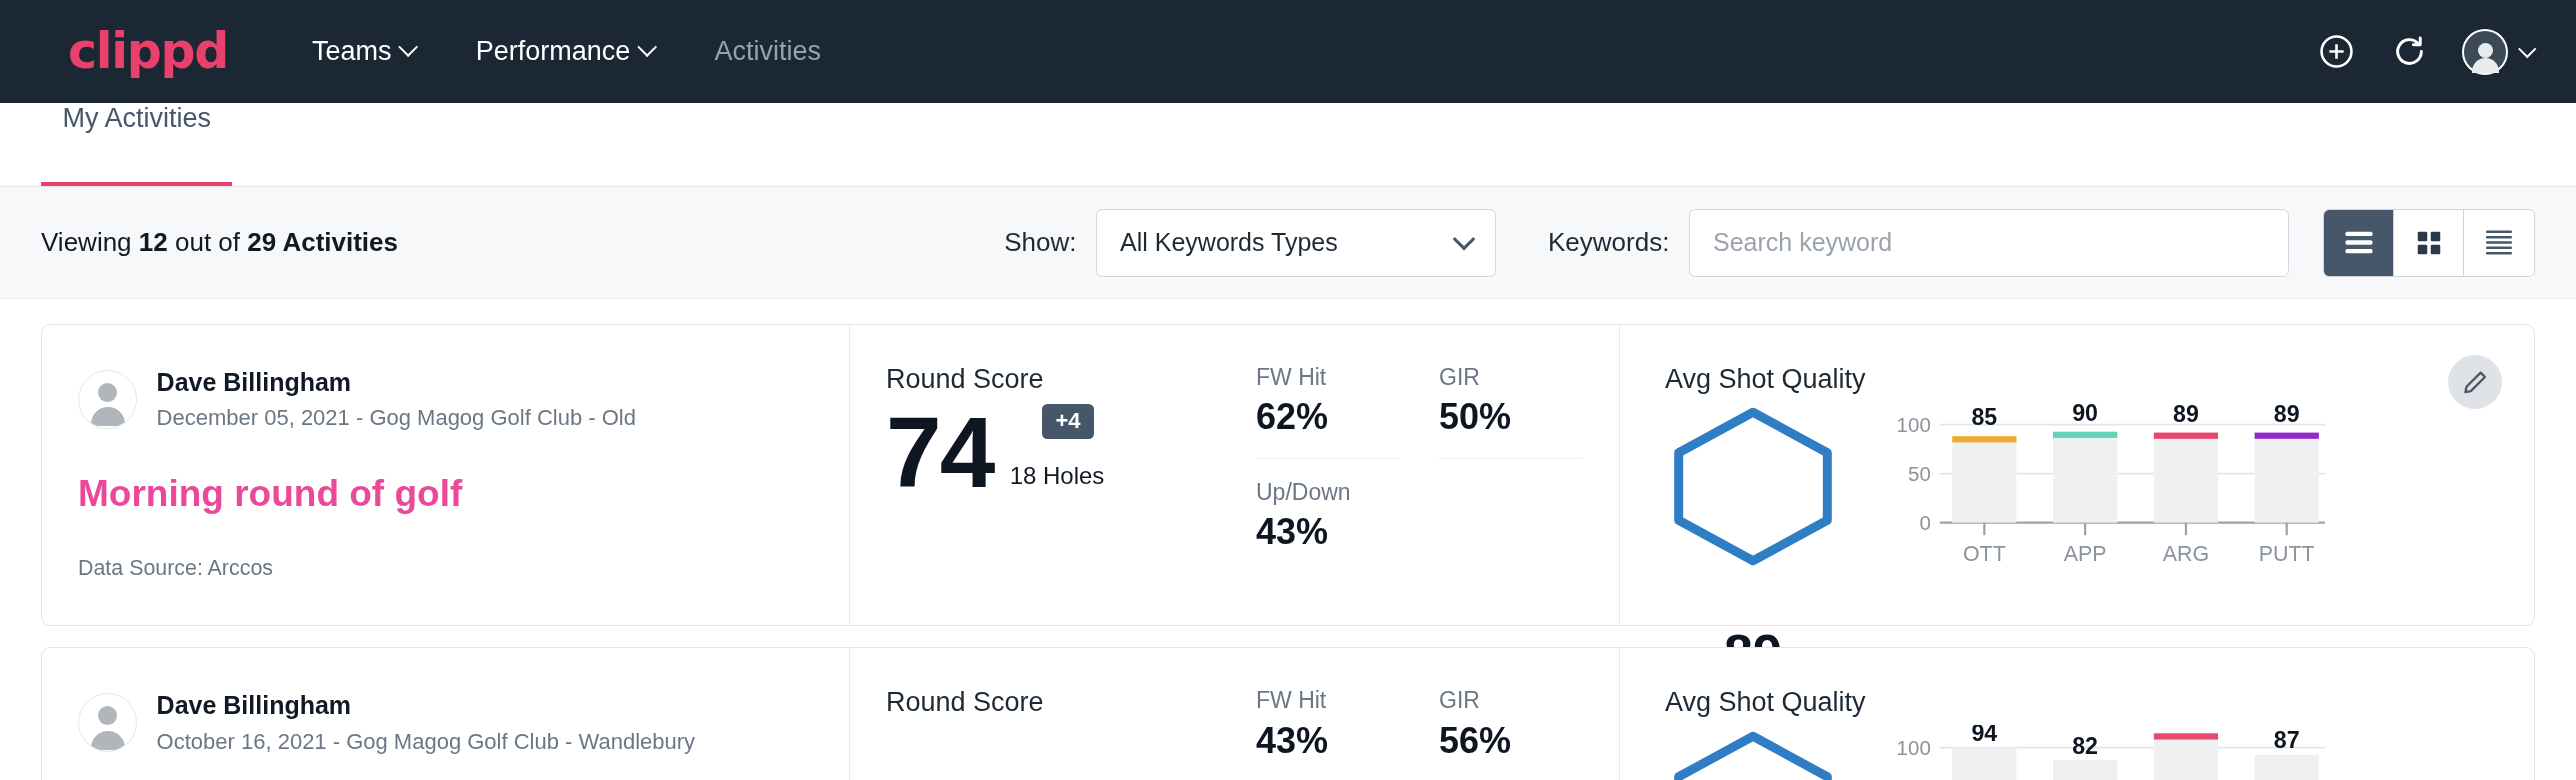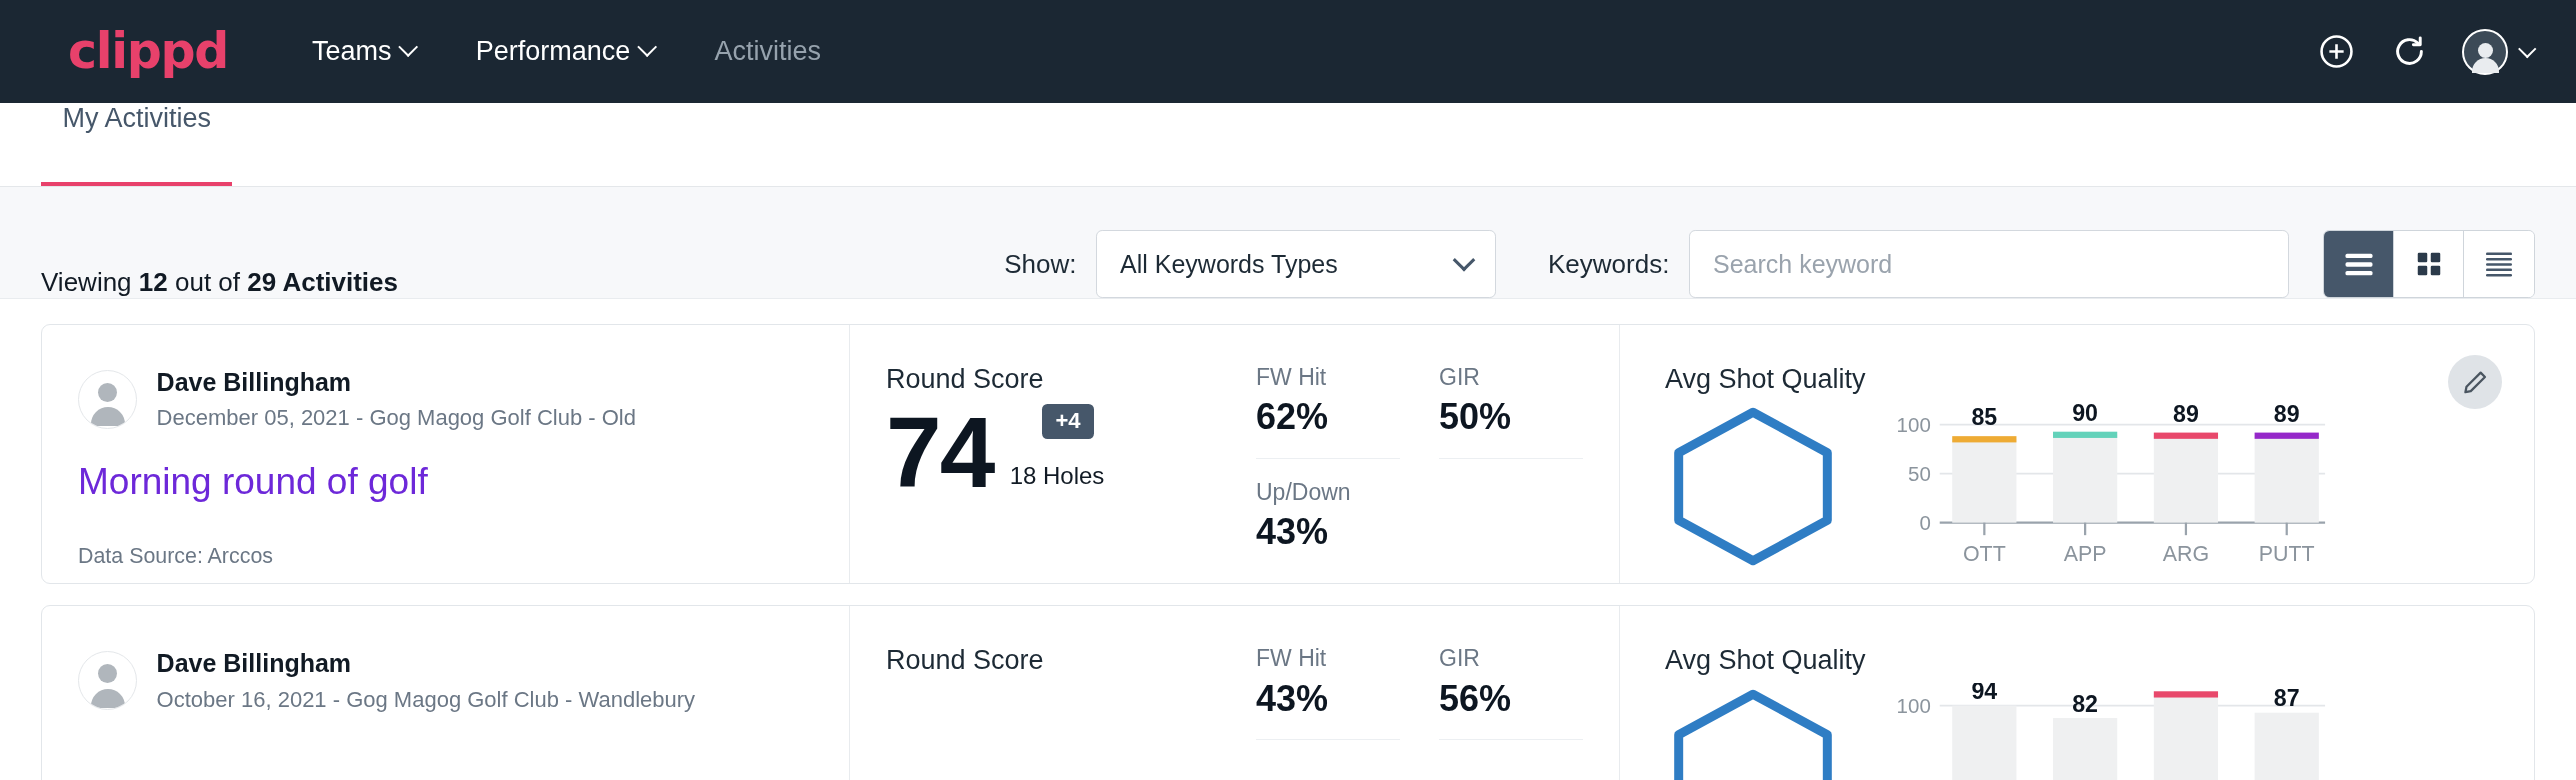--- a/index.html
+++ b/index.html
@@ -101,21 +101,21 @@
     padding: 0 21.4px 18px 21.4px;
     border-bottom: 4.5px solid #e8416b;
     cursor: pointer;
   }
 
   
   .filterbar {
     height: 112px;
     background: #f7f8fa;
     display: flex;
-    align-items: flex-end;
+    align-items: center;
     padding: 0 41px;
     border-bottom: 0.9px solid #e9ecef;
   }
   .viewing { font-size: 26px; color: #111a24; white-space: nowrap; }
   .viewing b { font-weight: 700; }
   .filter-mid {
     margin-left: auto;
     display: flex;
     align-items: center;
     gap: 0;
@@ -173,21 +173,21 @@
   .cards {
     padding: 25px 41px 0 41px;
     background: #ffffff;
   }
   .card {
     border: 0.9px solid #e2e6ea;
     border-radius: 9px;
     background: #ffffff;
     display: flex;
     position: relative;
-    height: 260px;
+    height: 302px;
     margin-bottom: 21.4px;
   }
   .card-left {
     width: 808px;
     padding: 41px 0 0 36px;
     border-right: 0.9px solid #e8ebee;
   }
   .person-row { display: flex; align-items: center; gap: 19.6px; }
   .p-avatar {
     width: 59px; height: 59px; border-radius: 50%;
@@ -199,21 +199,21 @@
     width: 19px; height: 19px; border-radius: 50%;
     background: #b0b6bc; position: absolute; top: 11.6px;
   }
   .p-body {
     width: 34px; height: 19px; border-radius: 17px 17px 0 0;
     background: #b0b6bc; position: absolute; bottom: 1.8px;
   }
   .p-name { font-size: 25px; font-weight: 700; color: #111a24; line-height: 1.35; }
   .p-sub { font-size: 22px; color: #6b7785; line-height: 1.35; margin-top: 3.6px; }
   .card-title {
-    font-size: 37px; color: #6d28d9; margin-top: 28px; font-weight: 400;
+    font-size: 37px; color: #ec4899; margin-top: 40px; font-weight: 700;
   }
   .card-source { font-size: 21.4px; color: #6b7785; margin-top: 41px; }
 
   .card-score {
     width: 406px;
     padding: 39px 0 0 36px;
   }
   .sec-label { font-size: 27px; color: #1d2a35; }
   .score-row { display: flex; align-items: flex-end; margin-top: 7.1px; position: relative; }
   .big-score {

